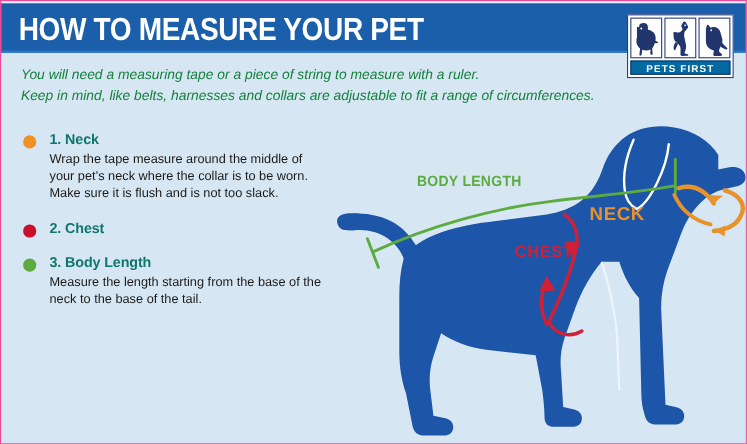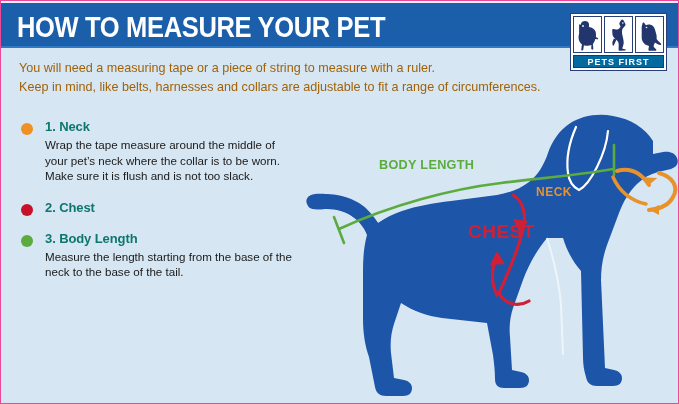--- a/index.html
+++ b/index.html
@@ -82,23 +82,24 @@
     border: 1px solid #22356d;
     box-sizing: border-box;
   }
 
   
   #intro {
     position: absolute;
     left: 18px;
     top: 58px;
     width: 545px;
-    color: #a16207;
+    color: #15803d;
     font-size: 12.6px;
     line-height: 19px;
+    font-style: italic;
   }
   #intro div { white-space: nowrap; }
 
   
   #steps {
     position: absolute;
     left: 18px;
     top: 118px;
     width: 275px;
   }
@@ -140,27 +141,27 @@
   #label-body-length {
     left: 78px; top: 52px;
     font-size: 13.5px;
     color: #5cab3f;
     letter-spacing: 0.3px;
     transform: scaleX(0.94);
     transform-origin: left center;
   }
   #label-neck {
     left: 235px; top: 80px;
-    font-size: 12px;
+    font-size: 17px;
     color: #e8922c;
     letter-spacing: 0.5px;
   }
   #label-chest {
     left: 167px; top: 116px;
-    font-size: 19px;
+    font-size: 15px;
     color: #cf2037;
     letter-spacing: 0.5px;
   }
 </style>
 </head>
 <body>
 
 <div id="root">
 
   <div id="header-bar">

